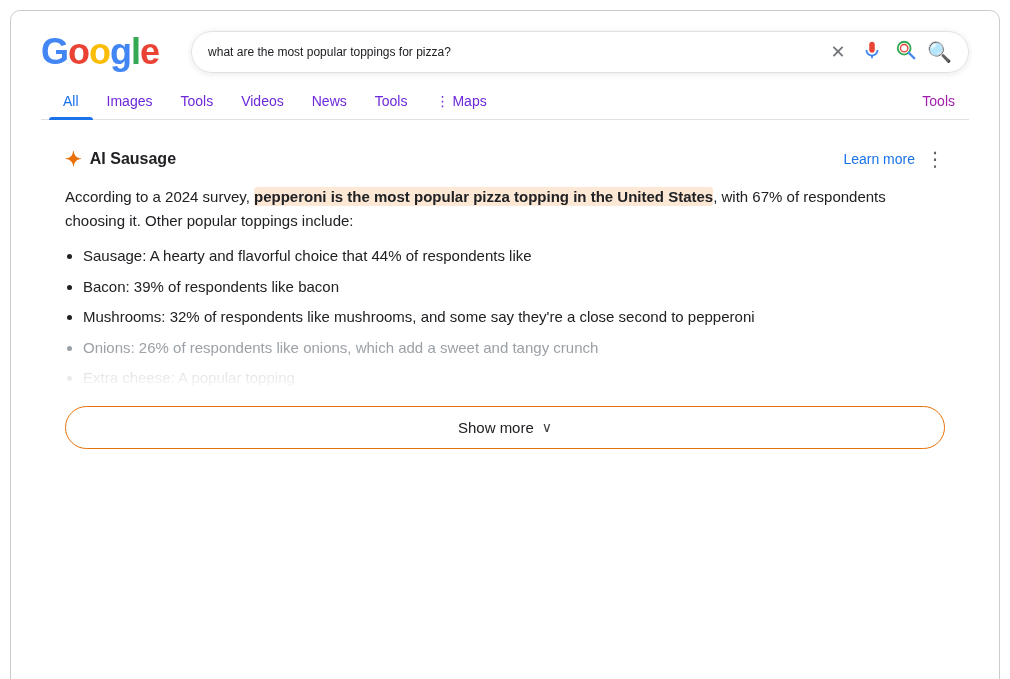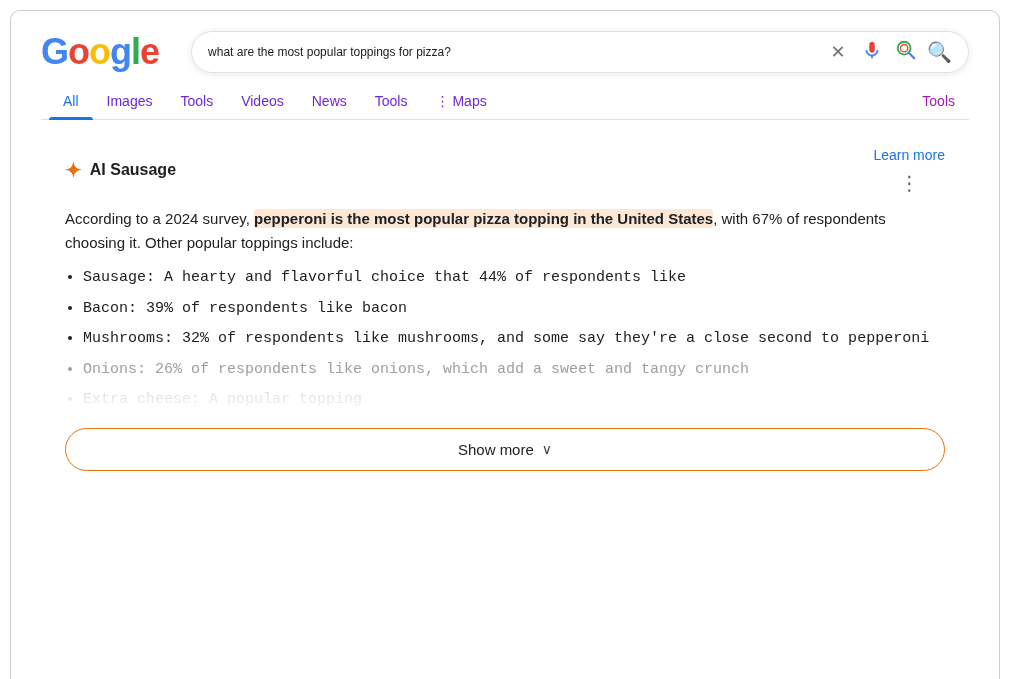--- a/index.html
+++ b/index.html
@@ -144,21 +144,20 @@
     .sparkle-icon {
       color: #E8710A;
       font-size: 20px;
     }
     .ai-overview-actions {
       display: flex;
       align-items: center;
       gap: 10px;
       font-size: 14px;
       color: #1a73e8;
-      flex-direction: column;
     }
     .learn-more-btn {
       cursor: pointer;
       color: #1a73e8;
       font-size: 14px;
     }
     .three-dots {
       color: #5f6368;
       font-size: 20px;
       cursor: pointer;
@@ -172,21 +171,20 @@
       margin-bottom: 12px;
     }
     .highlight {
       background: #fde8d5;
       border-radius: 3px;
       padding: 1px 0;
       font-weight: bold;
     }
     .bullet-list {
       margin: 12px 0 12px 18px;
-      font-family: Liberation Mono, monospace;
     }
     .bullet-item {
       margin-bottom: 8px;
       font-size: 15px;
       color: #202124;
       line-height: 1.5;
     }
     .bullet-item.faded {
       color: #9aa0a6;
     }

